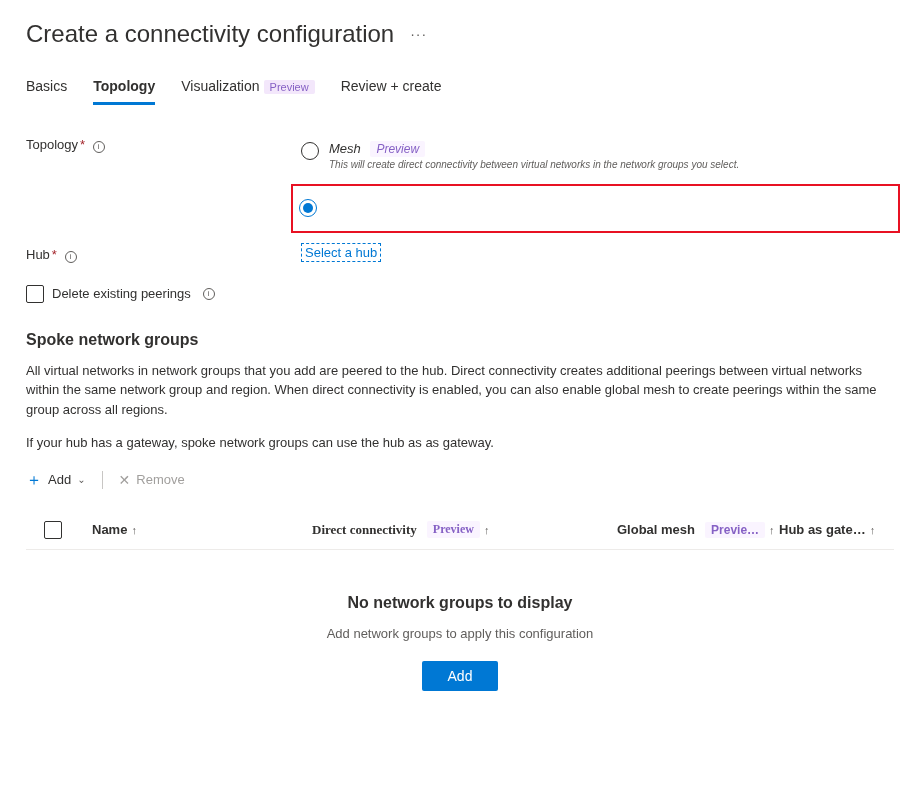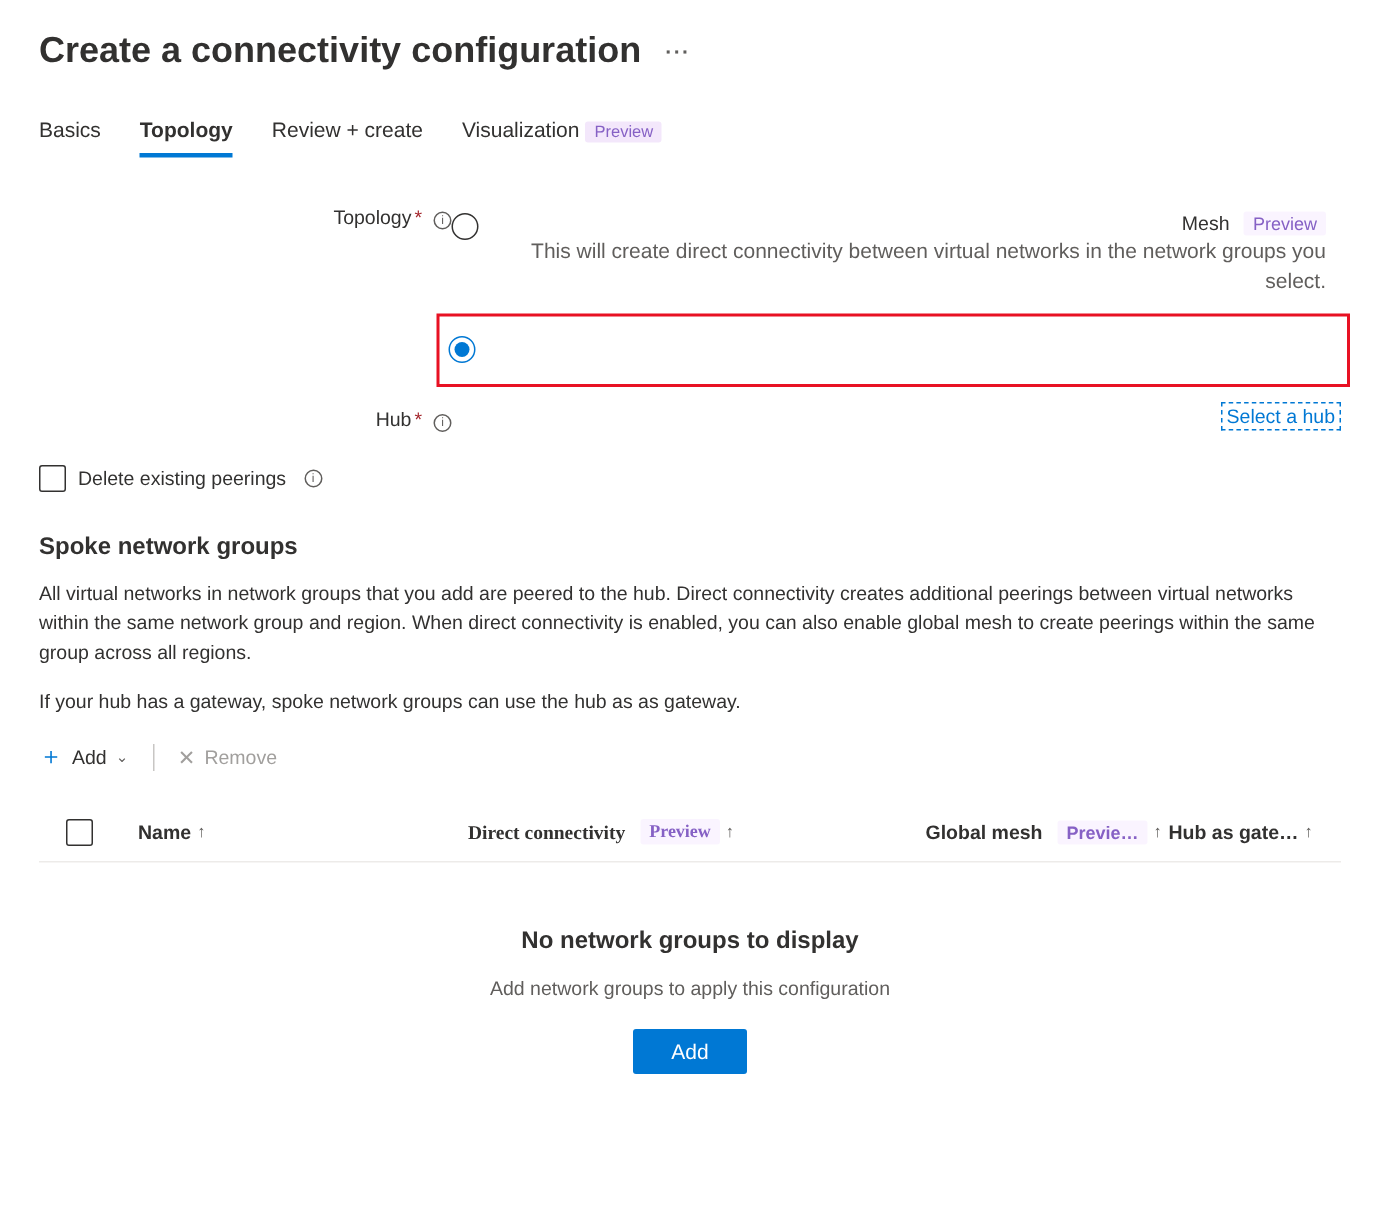--- a/index.html
+++ b/index.html
@@ -7,21 +7,21 @@
       margin: 0;
       padding: 20px 26px;
       font-family: "Segoe UI", -apple-system, sans-serif;
       font-size: 13px;
       color: #323130;
       background: #fff;
       width: 920px;
     }
     h1 {
       font-size: 24px;
-      font-weight: 700;
+      font-weight: 400;
       margin: 0 0 4px 0;
       display: flex;
       align-items: center;
       gap: 16px;
     }
     .ellipsis { font-size: 14px; letter-spacing: 1px; color: #605e5c; }
 
     
     .tabs {
       display: flex;
@@ -55,21 +55,20 @@
       font-size: 12px;
       padding: 1px 6px;
       border-radius: 2px;
       margin-left: 6px;
     }
 
     
     .form-row {
       display: flex;
       margin-bottom: 12px;
-      text-align: right;
     }
     .form-label {
       width: 275px;
       flex-shrink: 0;
       padding-top: 2px;
       font-size: 13px;
     }
     .required { color: #a4262c; margin-left: 2px; }
     .info-icon {
       display: inline-flex;
@@ -102,24 +101,24 @@
       justify-content: center;
       margin-top: 1px;
     }
     .radio-outer.selected { border-color: #0078d4; }
     .radio-inner {
       width: 10px;
       height: 10px;
       background: #0078d4;
       border-radius: 50%;
     }
-    .radio-body { flex: 1; padding-right: 10px; }
+    .radio-body { flex: 1; padding-right: 10px; font-style: italic; }
     .radio-label { font-size: 13px; color:#323130; }
     .radio-desc {
-      font-size: 14px;
+      font-size: 10px;
       color: #605e5c;
       margin-top: 2px;
       line-height: 1.4;
     }
 
     .highlight-box {
       border: 2px solid #e81123;
       padding: 6px 6px 2px 6px;
       margin-left: -10px;
       margin-right: -6px;
@@ -204,24 +203,24 @@
 <body>
 
 <h1>
   <span>Create a connectivity configuration</span>
   <span class="ellipsis">···</span>
 </h1>
 
 <div class="tabs">
   <div class="tab"><span>Basics</span></div>
   <div class="tab active"><span>Topology</span></div>
-  <div class="tab"><span>Review + create</span></div>
   <div class="tab">
     <span>Visualization</span><span class="preview-badge">Preview</span>
   </div>
+  <div class="tab"><span>Review + create</span></div>
 </div>
 
 <div class="form-row">
   <div class="form-label">
     <span>Topology</span><span class="required">*</span>
     <span class="info-icon">i</span>
   </div>
   <div class="form-value">
     <div class="radio-option">
       <div class="radio-outer"></div>

